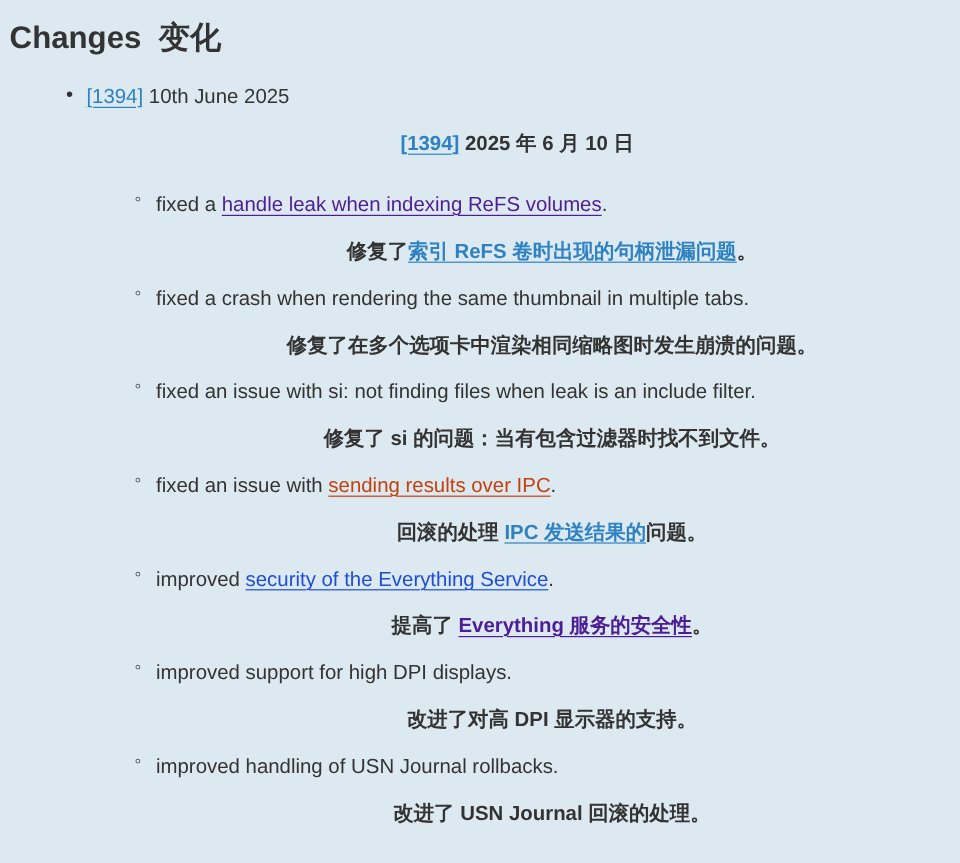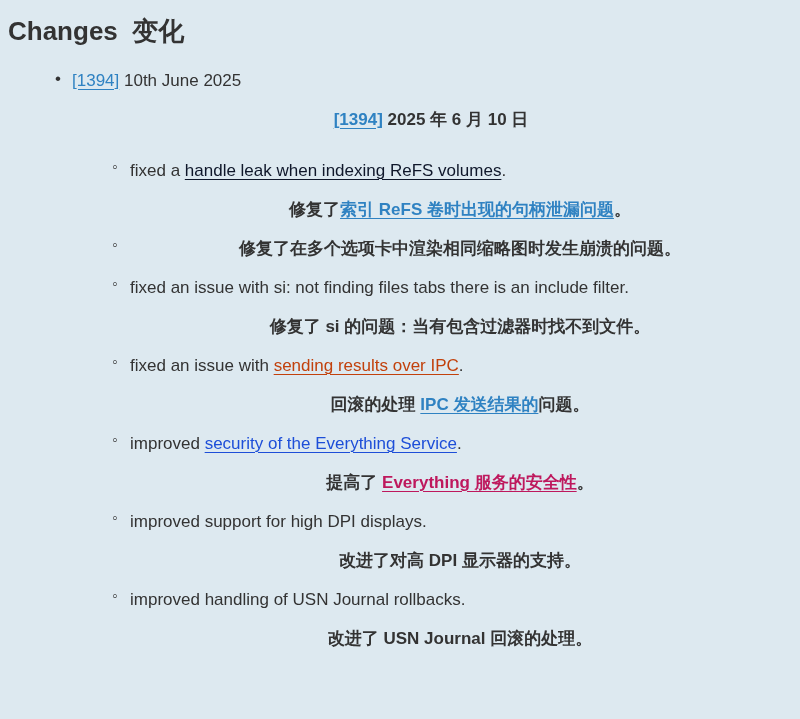--- a/index.html
+++ b/index.html
@@ -78,45 +78,46 @@
       </div>
 
       <div class="line zh">
         <a class="lnk" href="#" style="color: rgb(47, 130, 194);">[1394]</a><span> 2025 年 6 月 10 日</span>
       </div>
 
       <ul class="changes-list">
 
         <li class="change-item">
           <span class="marker">◦</span>
-          <div class="line en"><span>fixed a </span><a class="lnk" href="#" style="color: #0f172a;">handle leak when indexing ReFS volumes</a><span>.</span></div>
+          <div class="line en"><span>fixed a </span><a class="lnk" href="#" style="color: #4c1d95;">handle leak when indexing ReFS volumes</a><span>.</span></div>
           <div class="line zh"><span>修复了</span><a class="lnk" href="#" style="color: rgb(47, 130, 194);">索引 ReFS 卷时出现的句柄泄漏问题</a><span>。</span></div>
         </li>
 
         <li class="change-item">
           <span class="marker">◦</span>
+          <div class="line en"><span>fixed a crash when rendering the same thumbnail in multiple tabs.</span></div>
           <div class="line zh"><span>修复了在多个选项卡中渲染相同缩略图时发生崩溃的问题。</span></div>
         </li>
 
         <li class="change-item">
           <span class="marker">◦</span>
-          <div class="line en"><span>fixed an issue with si: not finding files tabs there is an include filter.</span></div>
+          <div class="line en"><span>fixed an issue with si: not finding files when leak is an include filter.</span></div>
           <div class="line zh"><span>修复了 si 的问题：当有包含过滤器时找不到文件。</span></div>
         </li>
 
         <li class="change-item">
           <span class="marker">◦</span>
           <div class="line en"><span>fixed an issue with </span><a class="lnk" href="#" style="color: #c2410c;">sending results over IPC</a><span>.</span></div>
           <div class="line zh"><span>回滚的处理 </span><a class="lnk" href="#" style="color: rgb(47, 130, 194);">IPC 发送结果的</a><span>问题。</span></div>
         </li>
 
         <li class="change-item">
           <span class="marker">◦</span>
           <div class="line en"><span>improved </span><a class="lnk" href="#" style="color: #1d4ed8;">security of the Everything Service</a><span>.</span></div>
-          <div class="line zh"><span>提高了 </span><a class="lnk" href="#" style="color: #be185d;">Everything 服务的安全性</a><span>。</span></div>
+          <div class="line zh"><span>提高了 </span><a class="lnk" href="#" style="color: #4c1d95;">Everything 服务的安全性</a><span>。</span></div>
         </li>
 
         <li class="change-item">
           <span class="marker">◦</span>
           <div class="line en"><span>improved support for high DPI displays.</span></div>
           <div class="line zh"><span>改进了对高 DPI 显示器的支持。</span></div>
         </li>
 
         <li class="change-item">
           <span class="marker">◦</span>

